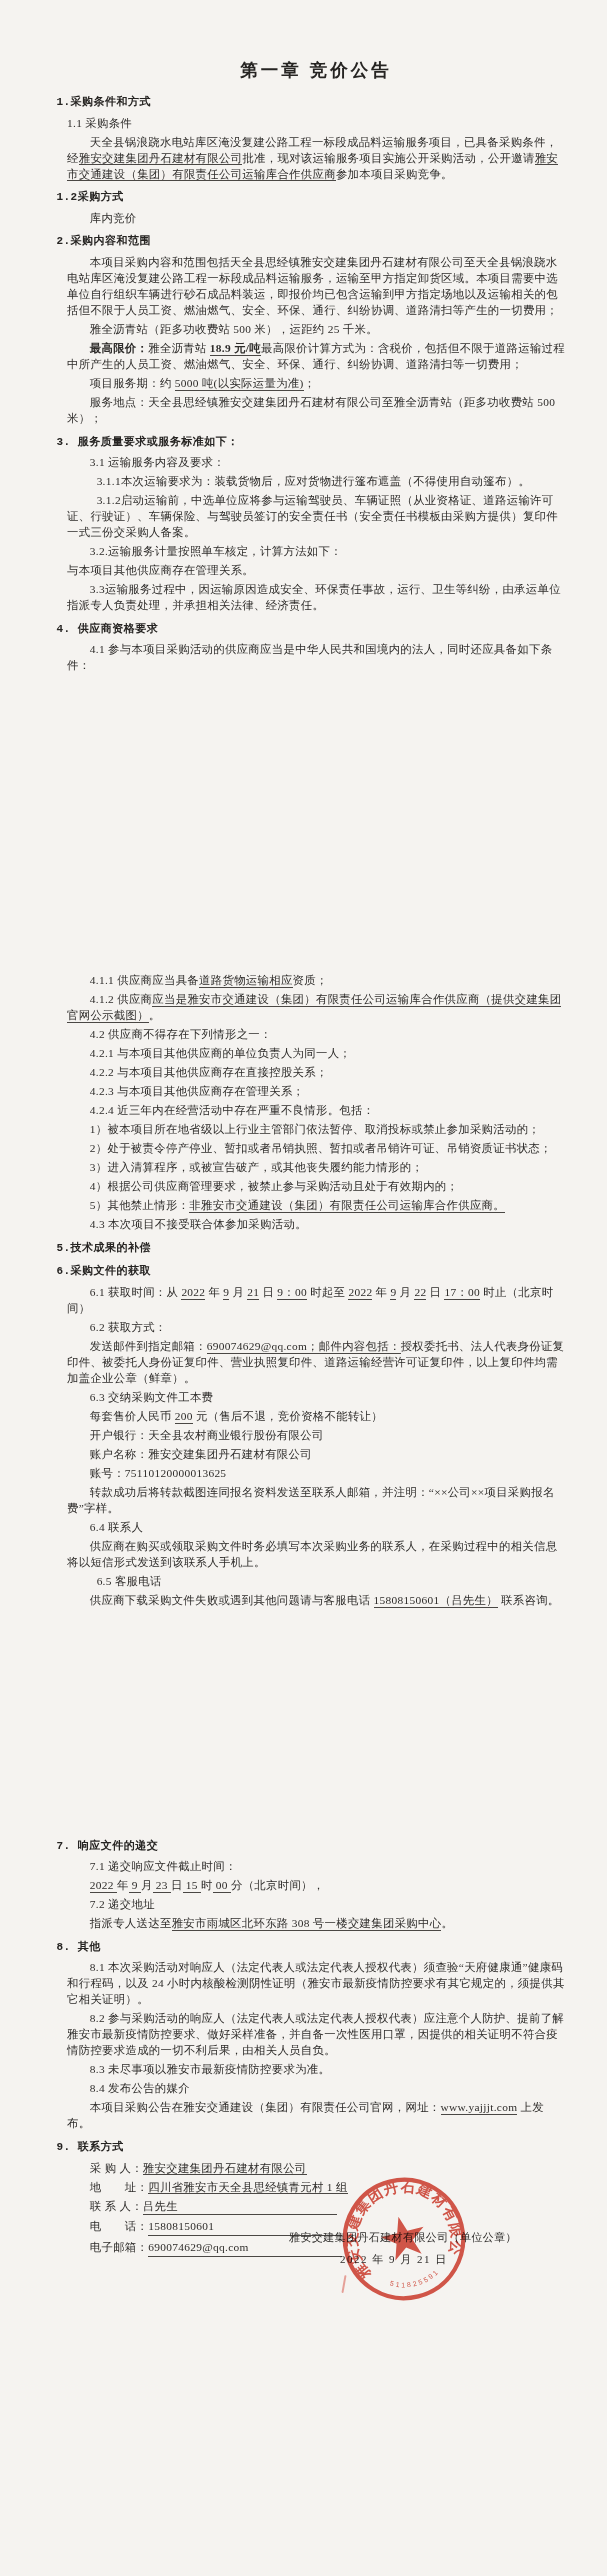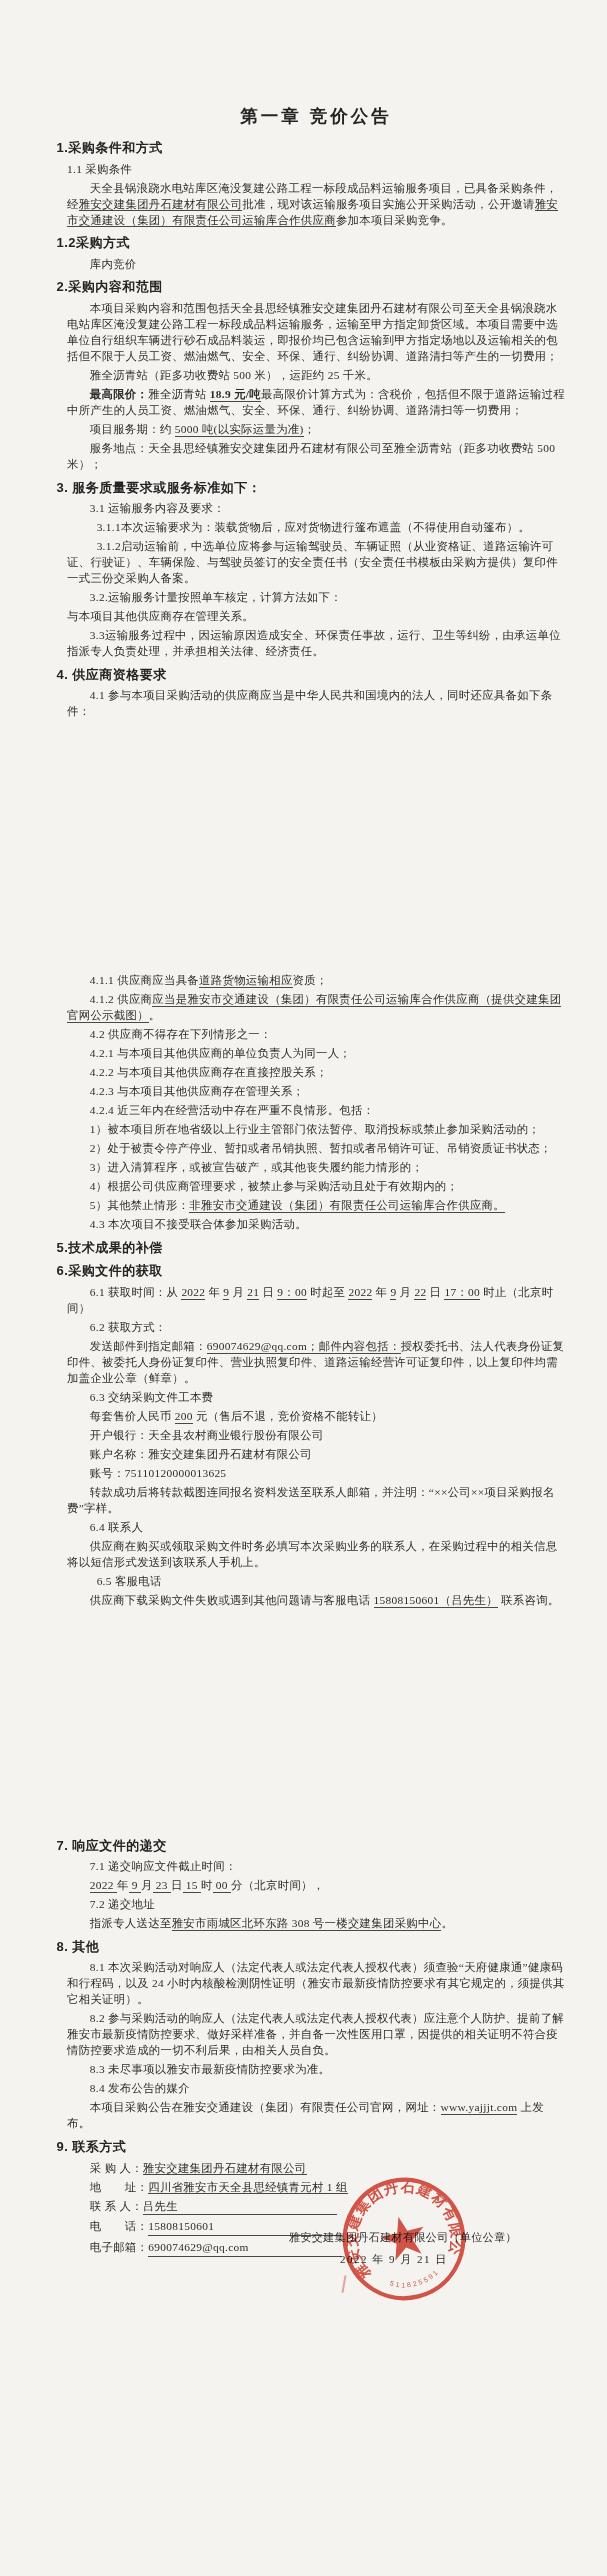--- a/index.html
+++ b/index.html
@@ -1,30 +1,30 @@
 <!DOCTYPE html>
 <html style="font-size:12px"><head>
 <meta charset="utf-8">
 <style>
   html,body{margin:0;padding:0;background:#f5f3f0;}
   .doc{position:relative;width:608px;background:#f5f3f0;filter:blur(0.2px);}
   .page{position:relative;width:608px;overflow:hidden;box-sizing:border-box;
         padding-left:67px;padding-right:43px;color:#2e2c2a;}
-  .page1{height:858px;padding-top:104px;}
+  .page1{height:858px;padding-top:58px;}
   .page2{height:858px;padding-top:111px;}
   .page3{height:859px;padding-top:114px;}
   .title{font-family:"Liberation Sans","DejaVu Sans",sans-serif;font-weight:700;
          font-size:17.5px;line-height:24px;text-align:center;letter-spacing:3px;
          margin:0 0 12px 0;color:#262422;}
   .blk{margin:3px 0;font-family:"Liberation Serif","DejaVu Serif",serif;
        font-size:11.4px;line-height:16px;letter-spacing:0.3px;}
   .indent{text-indent:2em;}
   .indent2{text-indent:2.6em;}
-  .head{font-family:Liberation Sans, sans-serif;font-weight:700;
-        font-size:13px;margin:7.6px 0 4.6px -10.6px;letter-spacing:0.5px;color:#262422;}
+  .head{font-family:Liberation Mono, monospace;font-weight:700;
+        font-size:11px;margin:7.6px 0 4.6px -10.6px;letter-spacing:0.5px;color:#262422;}
   .b{font-weight:700;}
   .u{border-bottom:0.8px solid #4a4744;padding-bottom:0.8px;}
   .fill{display:inline-block;text-indent:0;min-width:194px;}
   .stamp-sig{position:absolute;left:289px;top:514px;
              font-family:"Liberation Serif","DejaVu Serif",serif;font-size:11px;
              letter-spacing:0.4px;color:#2e2c2a;}
   .stamp-date{position:absolute;left:340px;top:536px;
               font-family:"Liberation Serif","DejaVu Serif",serif;font-size:11px;
               letter-spacing:1.5px;color:#2e2c2a;}
   .seal{position:absolute;left:331px;top:450px;width:146px;height:146px;

